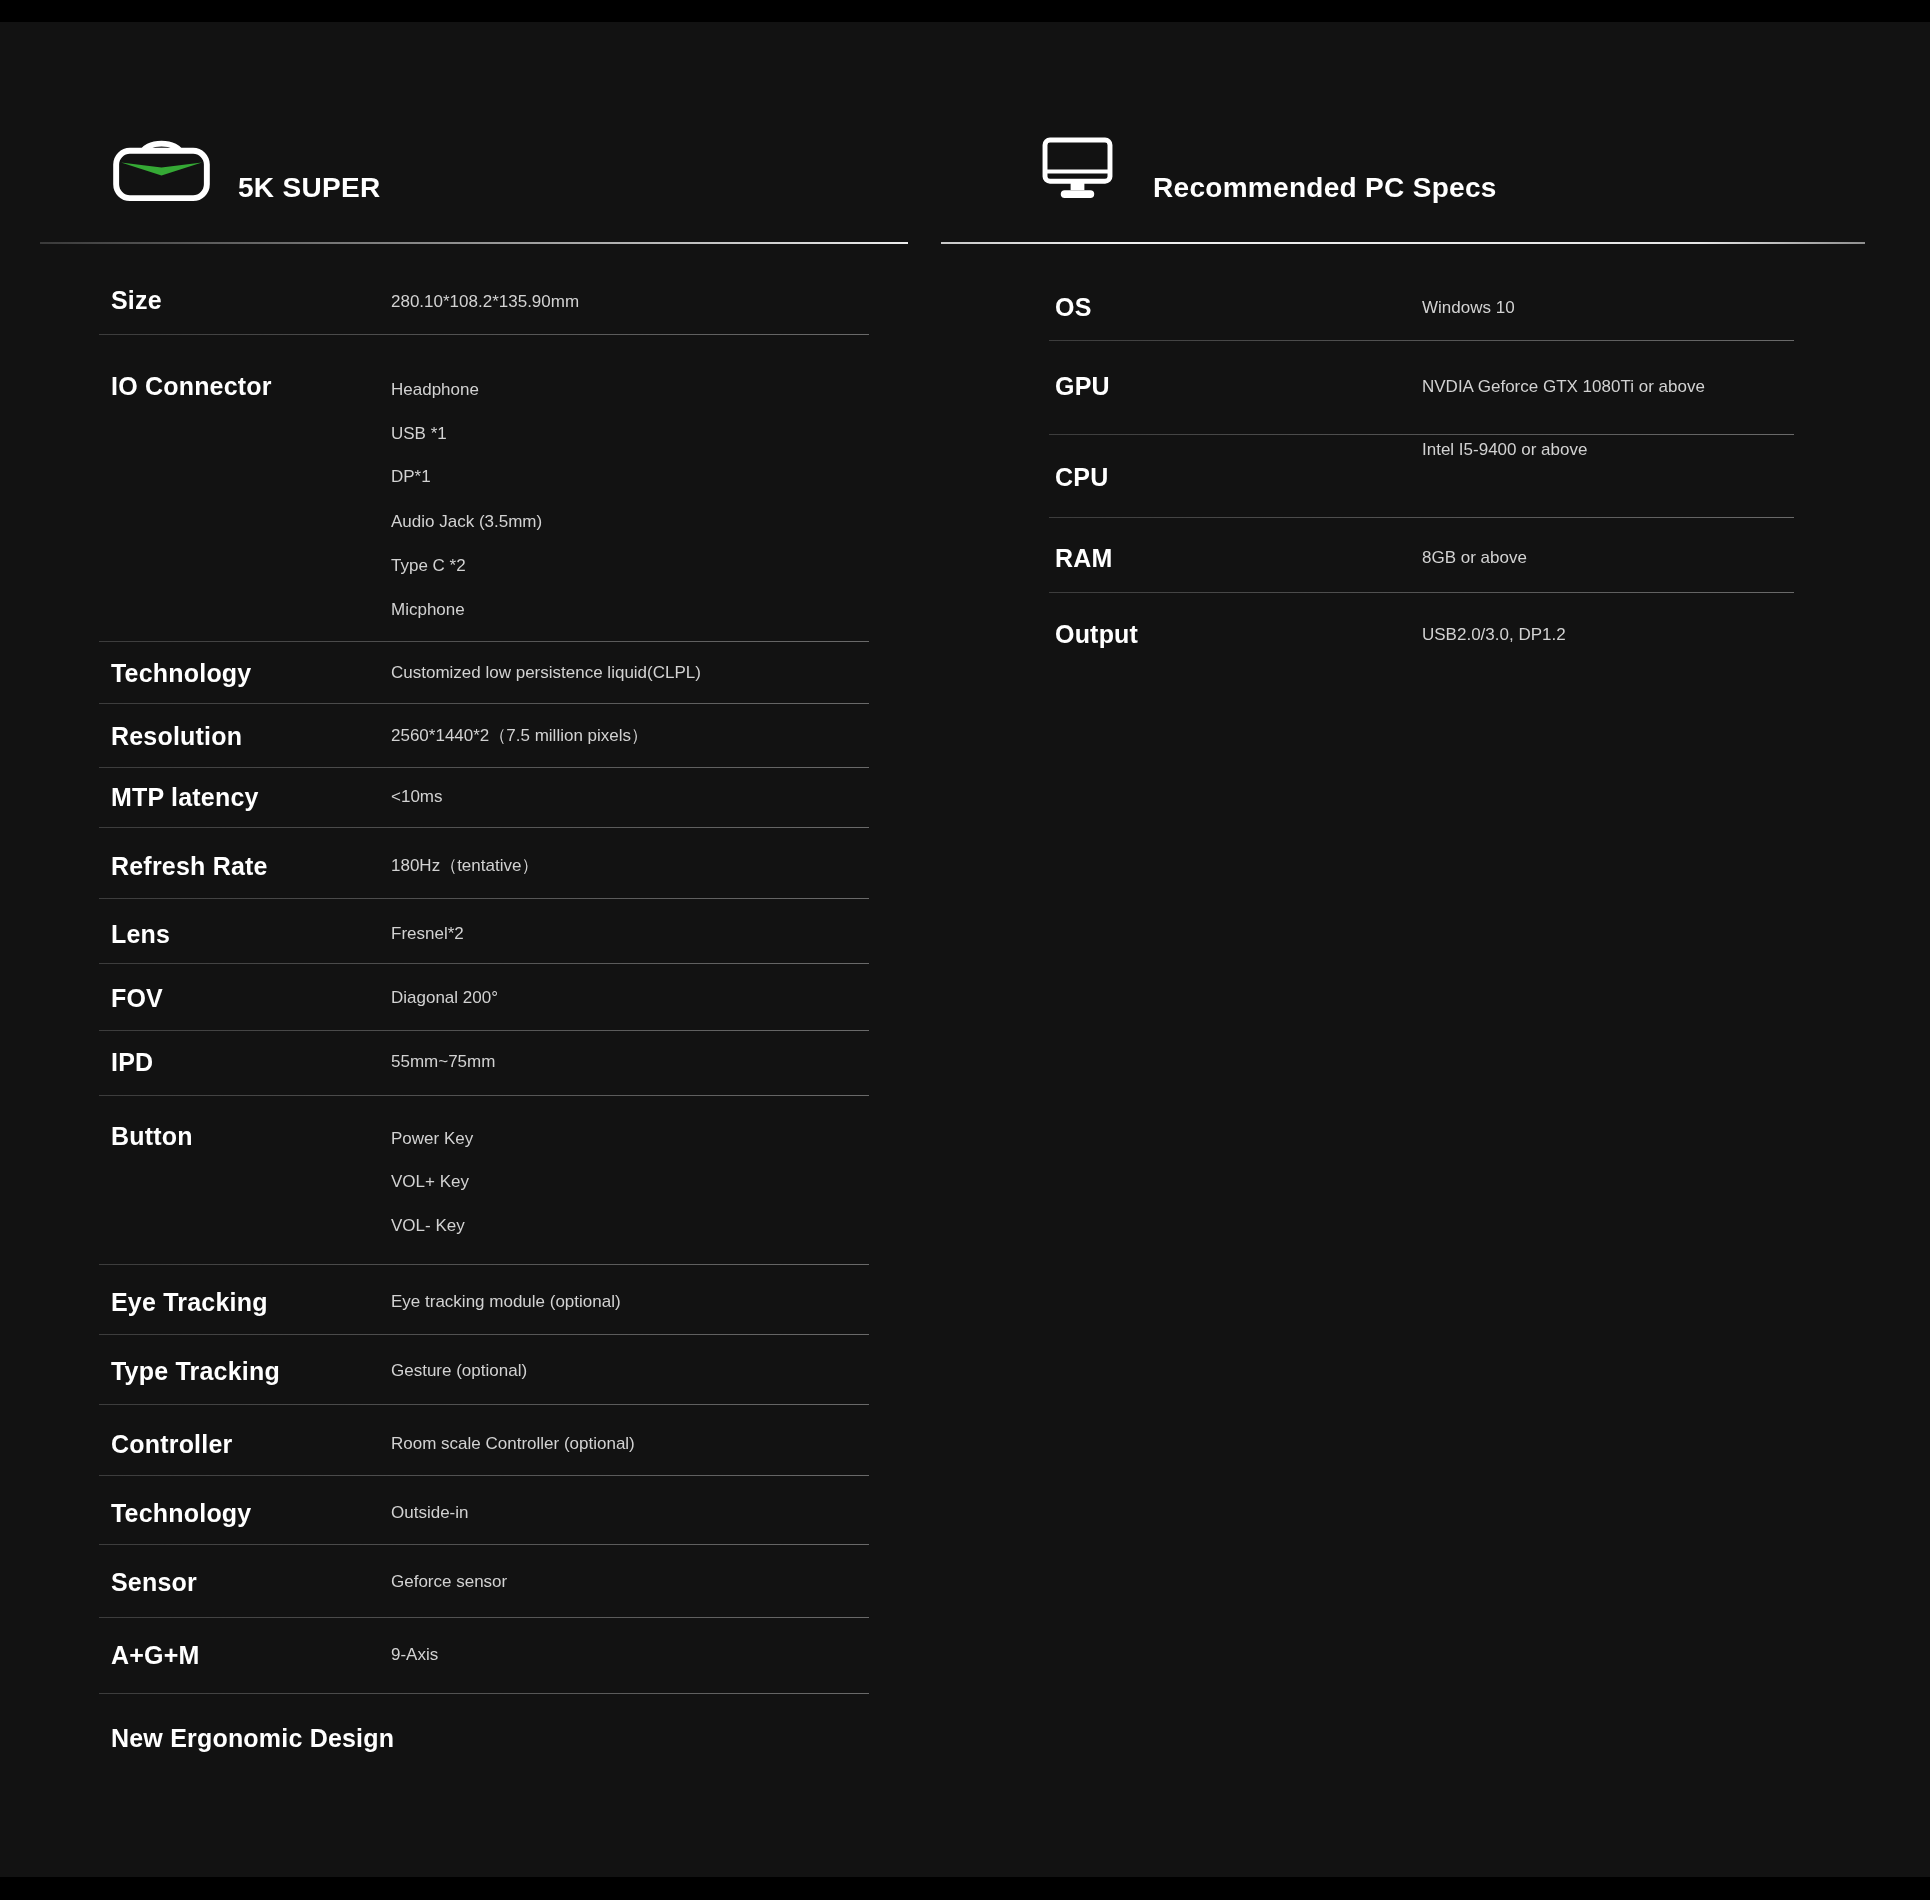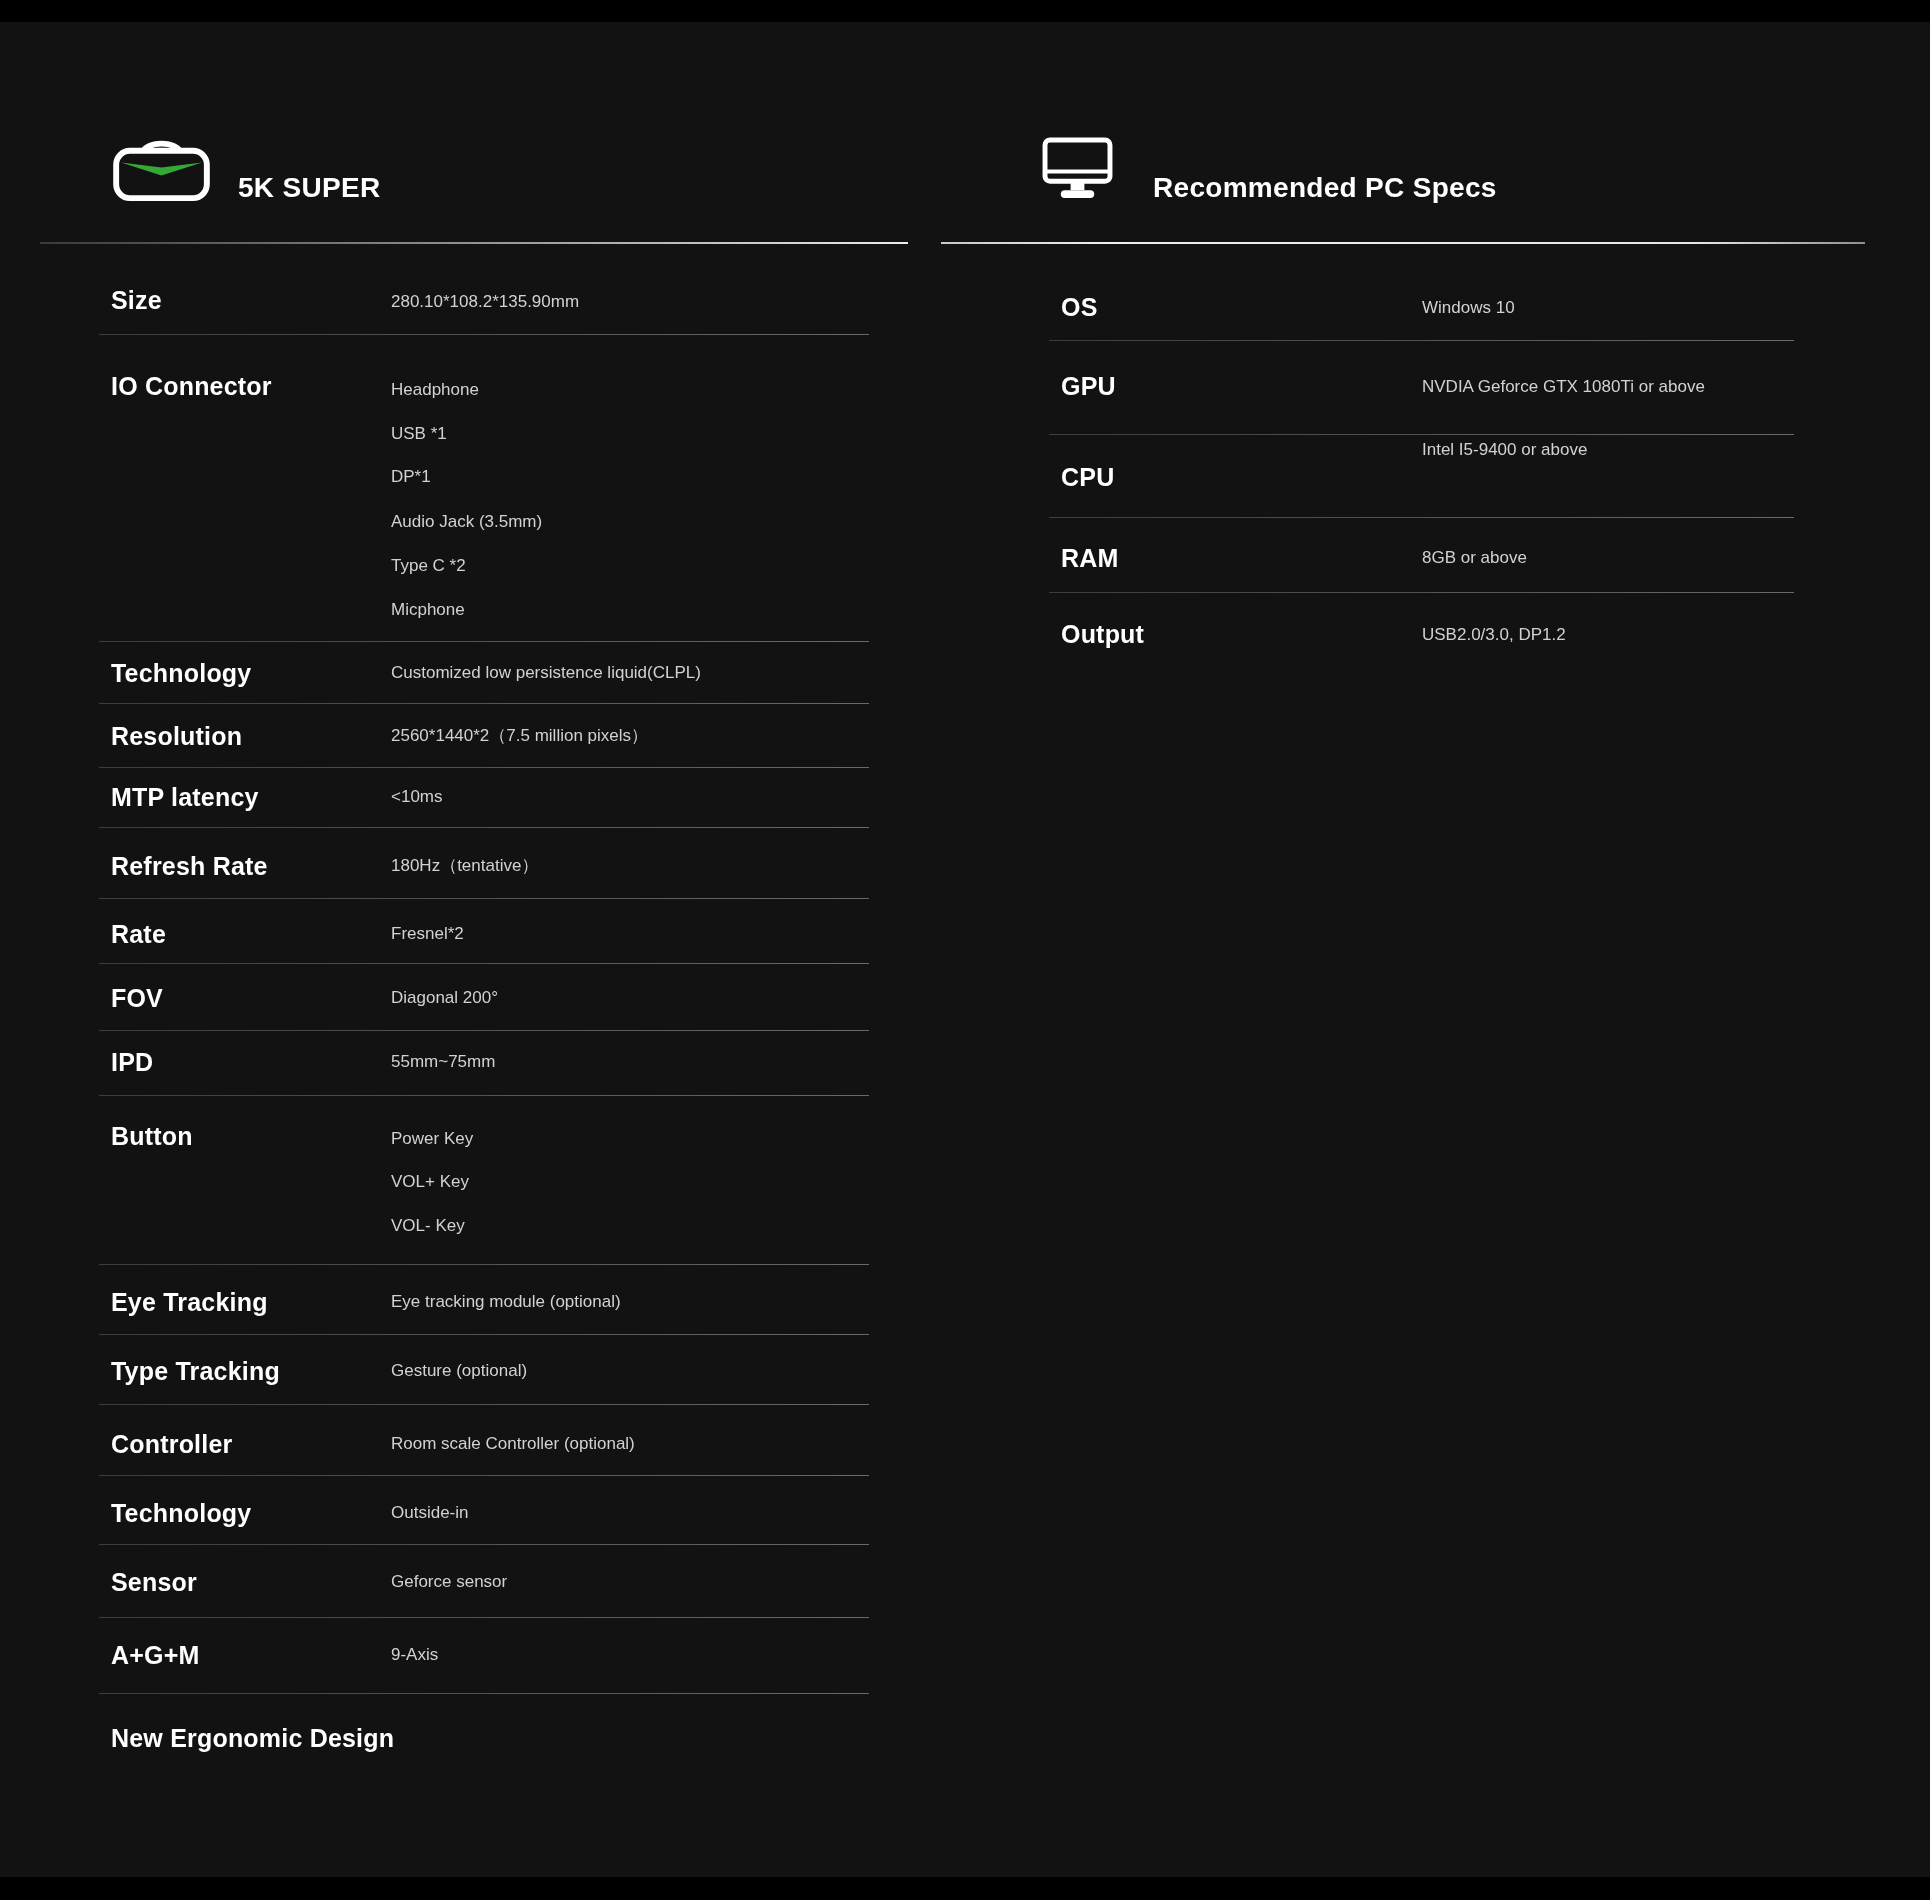--- a/index.html
+++ b/index.html
@@ -21,21 +21,21 @@
   .hdr-rule.left{left:40px;width:868px;background:linear-gradient(90deg,#3a3a3a,#8a8a8a 45%,#ededed);}
   .hdr-rule.right{left:941px;width:924px;background:linear-gradient(90deg,#c8c8c8,#f0f0f0 18%,#e6e6e6 82%,#8f8f8f);}
   .hdr-icon{position:absolute;}
 
   
   .lcol{position:absolute;left:99px;top:0;width:770px;height:1901px;}
   .rcol{position:absolute;left:1049px;top:0;width:745px;height:1901px;}
   .hr{position:absolute;left:0;width:100%;height:1px;background:linear-gradient(90deg,#3c3c3c,#585858 60%,#6a6a6a);}
   .lbl{position:absolute;left:12px;font-size:25px;font-weight:700;line-height:30px;color:#ffffff;white-space:nowrap;letter-spacing:0.2px;}
   .val{position:absolute;left:292px;font-size:17px;font-weight:400;line-height:22px;color:#d2d2d2;white-space:nowrap;}
-  .rlbl{position:absolute;left:12px;font-size:25px;font-weight:700;line-height:30px;color:#ffffff;white-space:nowrap;letter-spacing:0.2px;text-align:right;}
+  .rlbl{position:absolute;left:6px;font-size:25px;font-weight:700;line-height:30px;color:#ffffff;white-space:nowrap;letter-spacing:0.2px;text-align:right;}
   .rval{position:absolute;left:373px;font-size:17px;font-weight:400;line-height:21px;color:#d2d2d2;white-space:nowrap;}
 </style>
 </head>
 <body>
 
 <div class="page">
 
   <div class="bar top"></div>
   <div class="bar bottom"></div>
 
@@ -80,21 +80,21 @@
     <div class="hr" style="top:767px"></div>
 
     <div class="lbl" style="top:782px">MTP latency</div>
     <div class="val" style="top:786px">&lt;10ms</div>
     <div class="hr" style="top:827px"></div>
 
     <div class="lbl" style="top:851px">Refresh Rate</div>
     <div class="val" style="top:855px">180Hz（tentative）</div>
     <div class="hr" style="top:898px"></div>
 
-    <div class="lbl" style="top:919px">Rate</div>
+    <div class="lbl" style="top:919px">Lens</div>
     <div class="val" style="top:923px">Fresnel*2</div>
     <div class="hr" style="top:963px"></div>
 
     <div class="lbl" style="top:983px">FOV</div>
     <div class="val" style="top:987px">Diagonal 200°</div>
     <div class="hr" style="top:1030px"></div>
 
     <div class="lbl" style="top:1047px">IPD</div>
     <div class="val" style="top:1051px">55mm~75mm</div>
     <div class="hr" style="top:1095px"></div>

